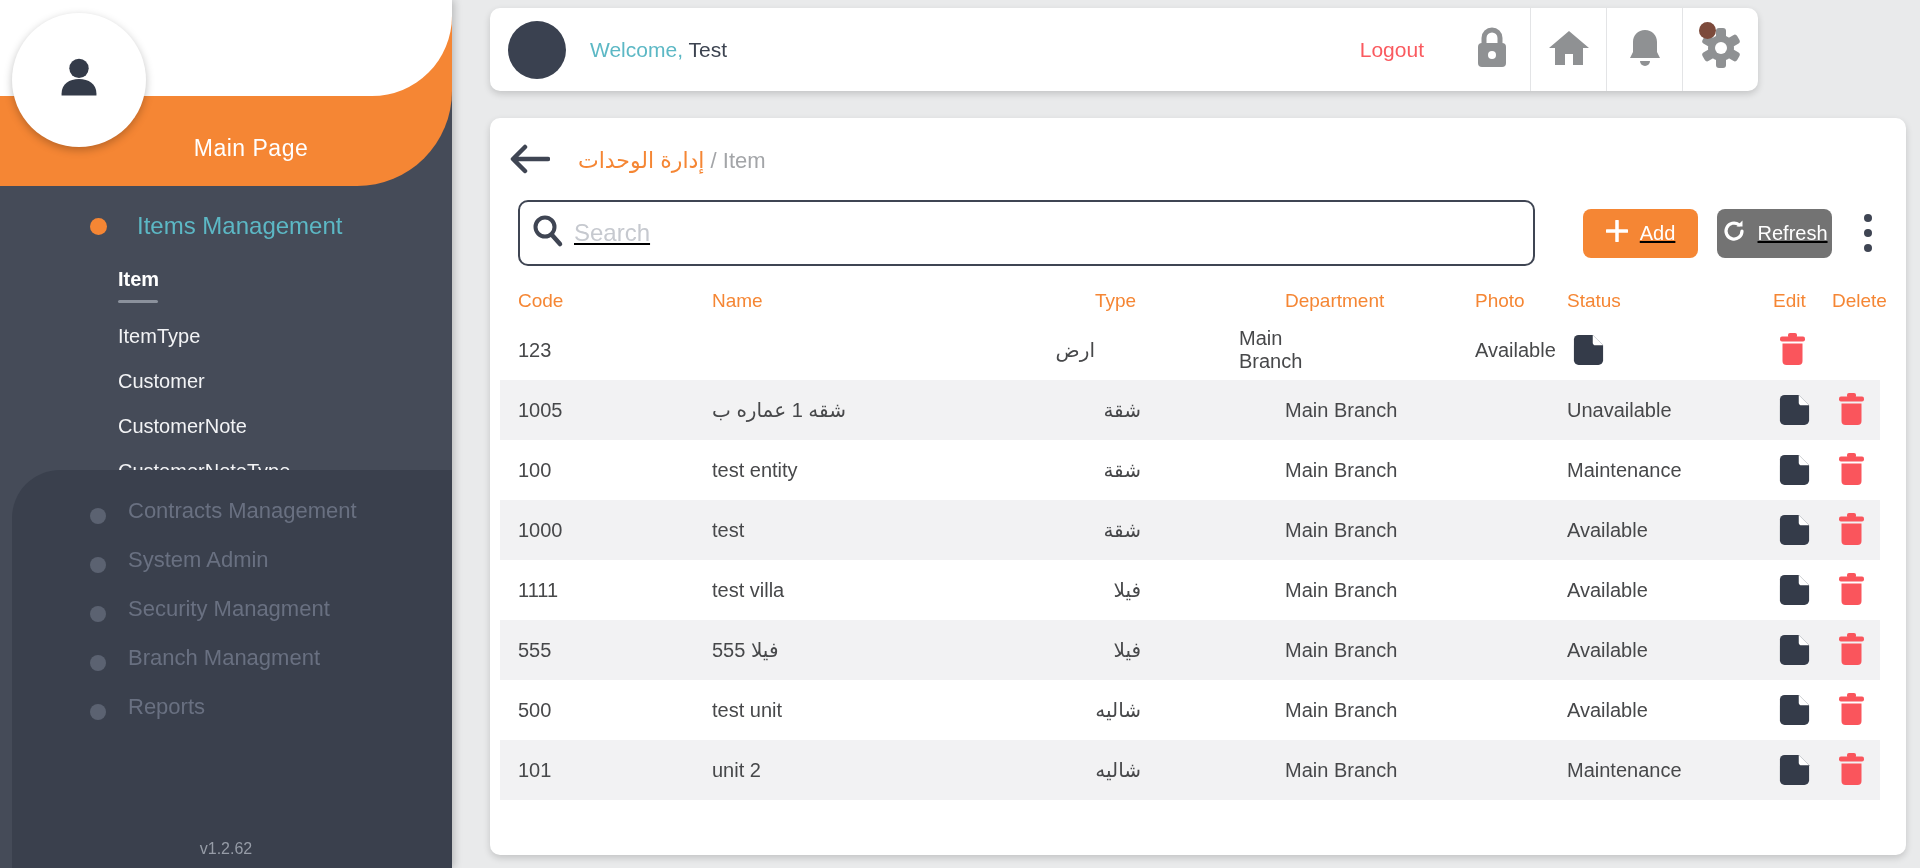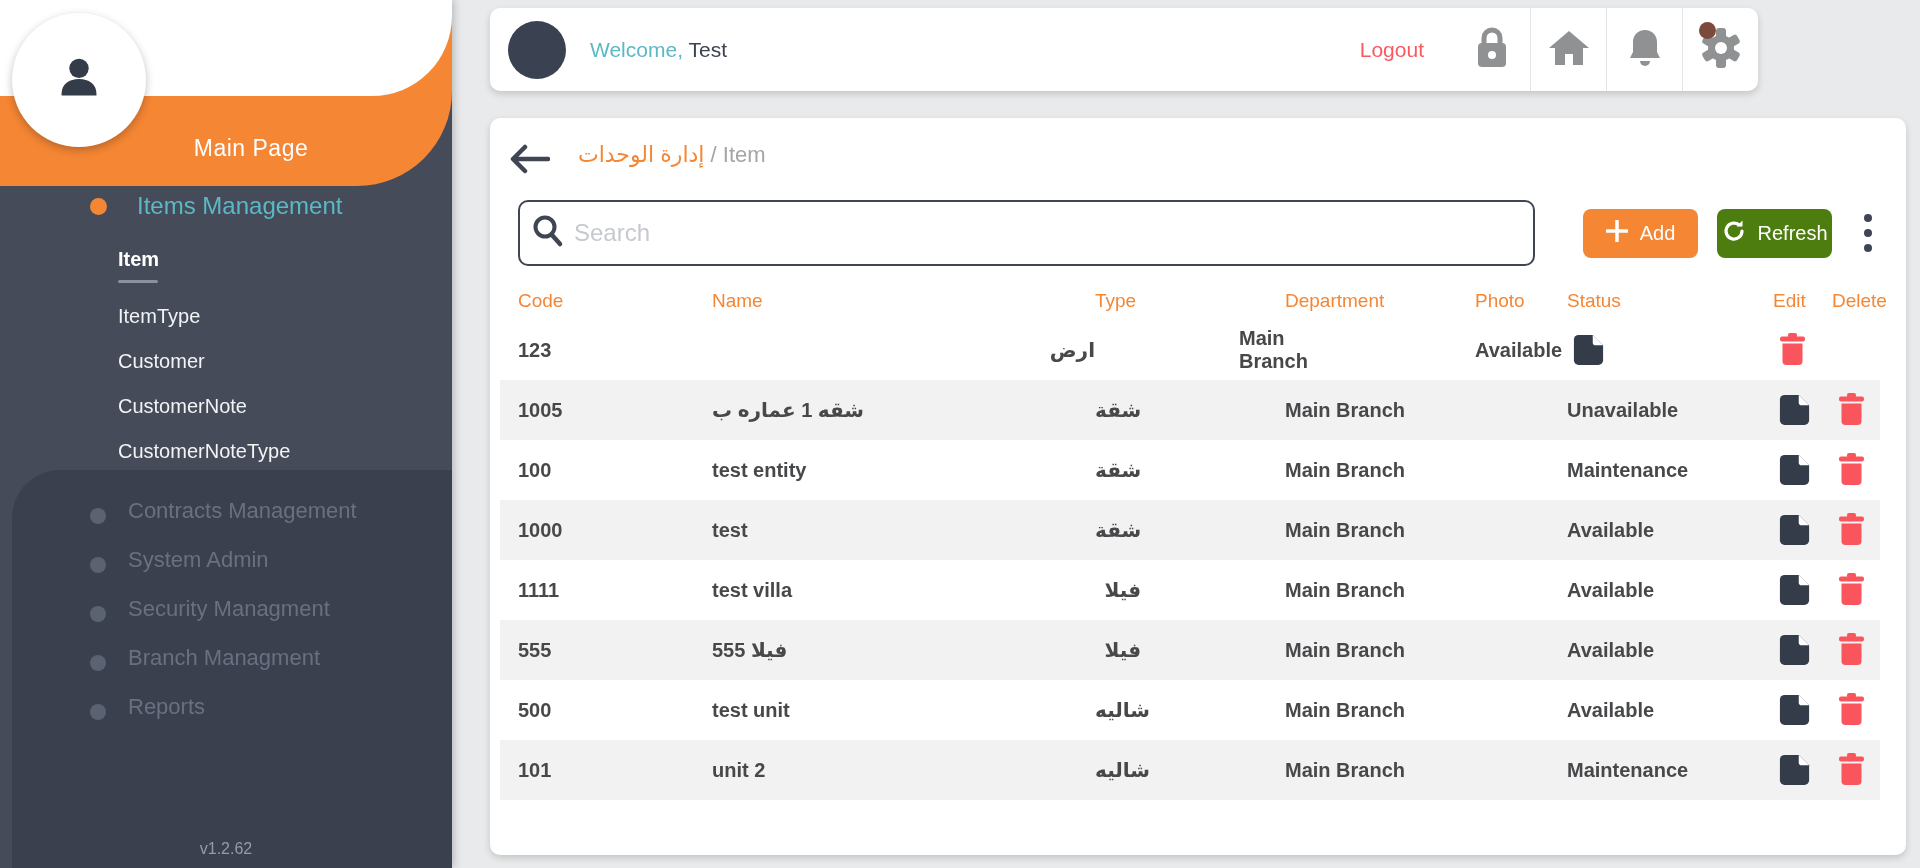--- a/index.html
+++ b/index.html
@@ -12,21 +12,21 @@
   .side-orange { position:absolute; left:0; top:0; width:452px; height:186px;
                  background:#f58634; border-bottom-right-radius:95px; }
   .side-white  { position:absolute; left:0; top:0; width:452px; height:96px;
                  background:#ffffff; border-bottom-right-radius:80px; }
   .side-avatar { position:absolute; left:12px; top:13px; width:134px; height:134px;
                  border-radius:50%; background:#ffffff;
                  box-shadow:0 3px 8px rgba(0,0,0,.25);
                  display:flex; align-items:center; justify-content:center; }
   .side-title { position:absolute; left:146px; top:135px; width:210px;
                 text-align:center; color:#ffffff; font-size:23px; letter-spacing:.5px; }
-  .menu { position:absolute; left:0; top:192px; width:388px; }
+  .menu { position:absolute; left:0; top:212px; width:388px; }
   .menu-head { display:flex; align-items:center; gap:30px; padding-left:90px; }
   .bullet { width:17px; height:17px; border-radius:50%; background:#f58634; flex:0 0 auto; }
   .menu-head-label { color:#5cb8c5; font-size:24px; }
   .menu-items { margin:28px 0 0 118px; }
   .menu-item { color:#f2f3f5; font-size:20px; margin-bottom:22px; cursor:pointer; width:max-content; }
   .menu-item.active { font-weight:bold; color:#ffffff; }
   .menu-item.active::after { content:""; display:block; width:40px; height:3px;
                              background:#8b919c; margin-top:9px; border-radius:2px; }
   .side-lower { position:absolute; left:12px; top:470px; right:0; bottom:0;
                 background:#3a404d; border-top-left-radius:48px; padding-top:28px; }
@@ -50,46 +50,46 @@
   .tb-logout { color:#fa5a5f; font-size:21px; margin-right:30px; cursor:pointer; }
   .tb-iconcell { width:76px; height:83px; display:flex; align-items:center;
                  justify-content:center; cursor:pointer; position:relative; }
   .tb-iconcell + .tb-iconcell { border-left:1px solid #e3e4e6; }
   .gear-badge { position:absolute; top:14px; left:16px; width:17px; height:17px;
                 border-radius:50%; background:#7c4a3b; }
 
   
   .card { position:absolute; left:490px; top:118px; width:1416px; height:737px;
           background:#ffffff; border-radius:10px; box-shadow:0 3px 7px rgba(0,0,0,.16); }
-  .crumb-row { display:flex; align-items:flex-start; padding:24px 0 0 18px; }
+  .crumb-row { display:flex; align-items:center; padding:24px 0 0 18px; }
   .crumb { margin-left:28px; font-size:22px; }
   .crumb-parent { color:#f58634; cursor:pointer; }
   .crumb-rest { color:#a3a5a8; }
-  .toolbar { display:flex; align-items:center; margin:20px 28px 0 28px; }
+  .toolbar { display:flex; align-items:center; margin:20px 28px 0 28px;text-decoration:underline; }
   .search { width:1035px; height:66px; border:2px solid #3f4553; border-radius:10px;
             display:flex; align-items:center; padding-left:12px; background:#fff; }
   .search input { border:none; outline:none; font-size:24px; margin-left:10px; flex:1;
                   font-family:inherit; color:#3c4350; }
   .search input::placeholder { color:#c6c9cf; }
   .btn { height:49px; border:none; border-radius:8px; color:#fff; font-size:20px;
          display:flex; align-items:center; justify-content:center; gap:12px;
          cursor:pointer; font-family:inherit; }
   .btn-add { width:117px; background:#f58634; margin-left:48px; }
-  .btn-refresh { width:117px; background:#4d7c0f; margin-left:19px; }
+  .btn-refresh { width:117px; background:#737373; margin-left:19px; }
   .kebab { margin-left:26px; display:flex; flex-direction:column; gap:7px; cursor:pointer;
            padding:6px; }
   .kebab span { width:8px; height:8px; border-radius:50%; background:#3f4553; }
 
   
   .table { margin:16px 0 0 10px; width:1380px; }
   .tgrid { display:grid;
            grid-template-columns:194px 383px 46px 334px 92px 206px 59px 48px;
            padding-left:18px; align-items:center; }
   .thead { height:38px; color:#f58634; font-size:19px; }
-  .trow { height:60px; color:#47484a; font-size:20px;font-weight:bold; }
+  .trow { height:60px; color:#47484a; font-size:20px; }
   .trow:nth-child(even) { background:#f2f2f3; }
   .c-type { text-align:right; }
   .c-dept { padding-left:144px; }
   .icon-btn { background:none; border:none; cursor:pointer; padding:0; display:flex;
               align-items:center; }
   .c-edit { padding-left:4px; } .c-del { padding-left:6px; }
 </style>
 </head>
 <body>
 

